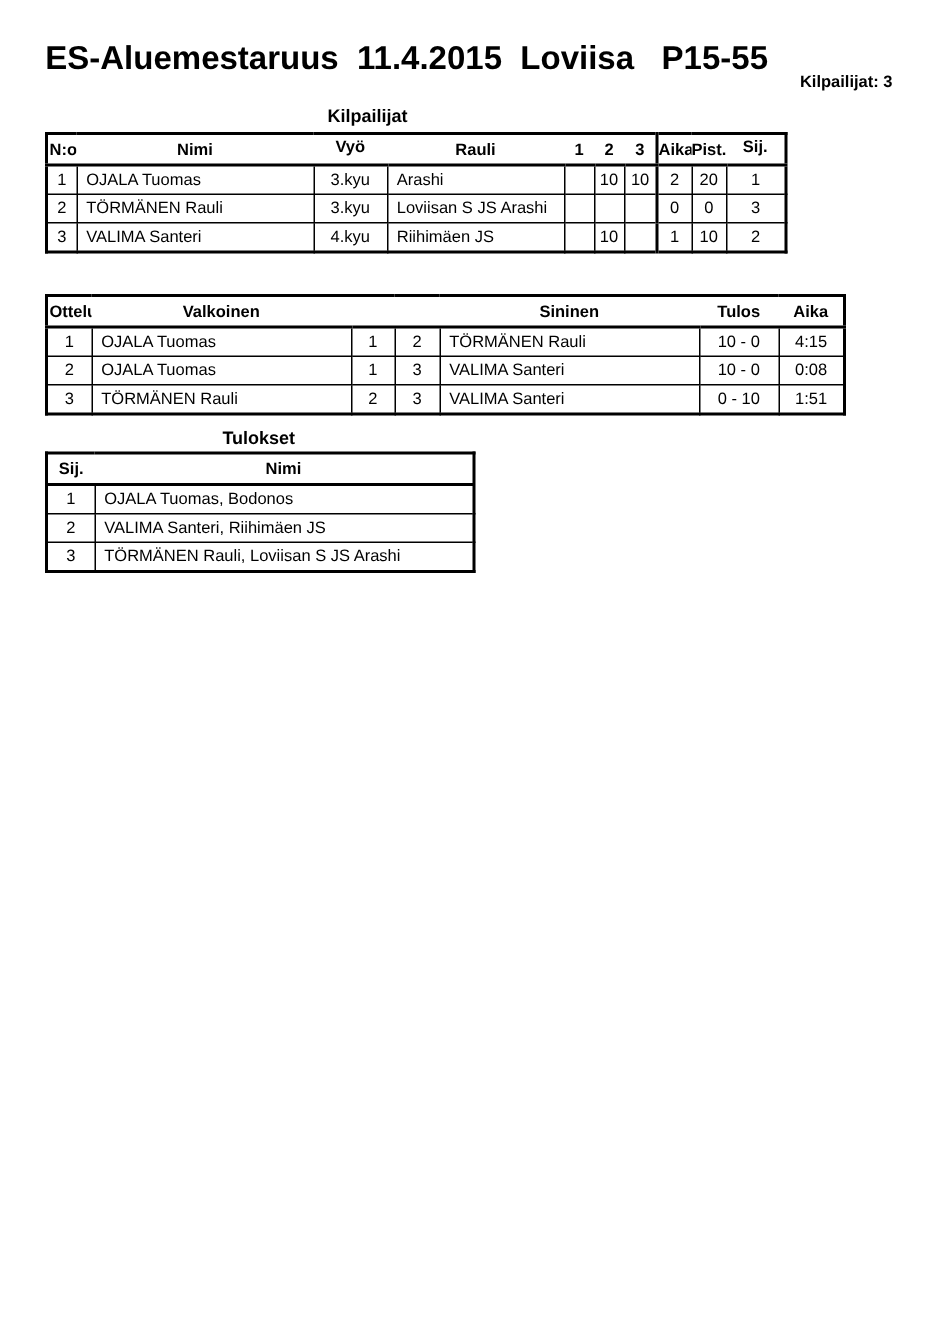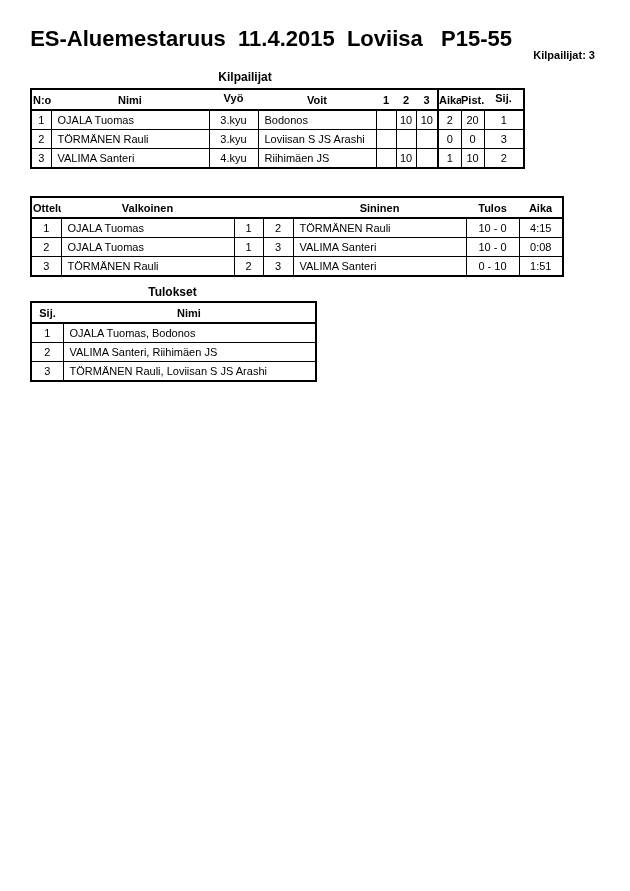--- a/index.html
+++ b/index.html
@@ -92,35 +92,35 @@
         <col style="width:22px">
       <col style="width:23px">
         <col style="width:23px">
         <col style="width:40px">
     </colgroup>
     <thead>
       <tr>
         <th class="alh">N:o</th>
         <th>Nimi</th>
         <th><span class="raise">Vyö</span></th>
-        <th>Voit</th>
+        <th>Rauli</th>
         <th>1</th>
         <th>2</th>
         <th>3</th>
         <th class="thickL">Aika.</th>
         <th>Pist.</th>
         <th><span class="raise">Sij.</span></th>
       </tr>
     </thead>
     <tbody>
       <tr>
         <td>1</td>
         <td class="al">OJALA Tuomas</td>
         <td>3.kyu</td>
-        <td class="al">Bodonos</td>
+        <td class="al">Arashi</td>
         <td></td>
         <td>10</td>
         <td>10</td>
         <td class="thickL">2</td>
         <td>20</td>
         <td>1</td>
       </tr>
       <tr>
         <td>2</td>
         <td class="al">TÖRMÄNEN Rauli</td>

